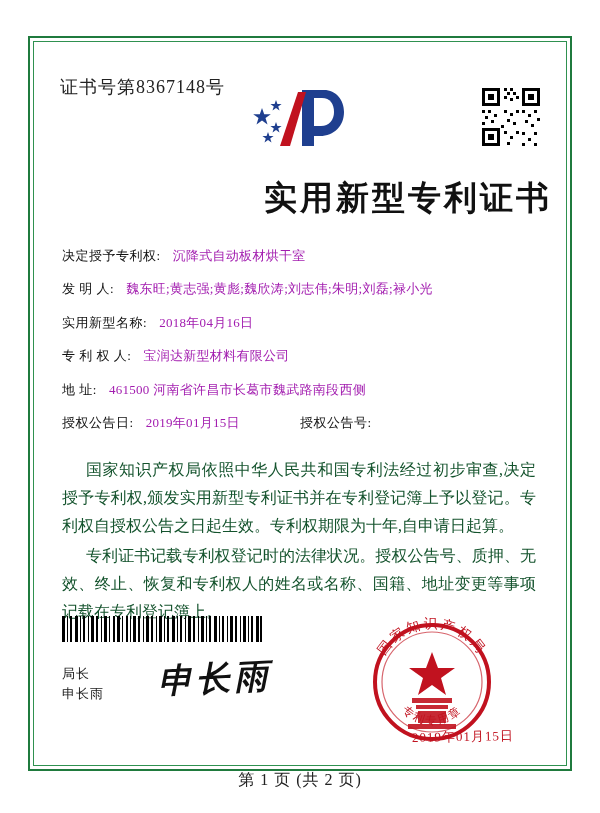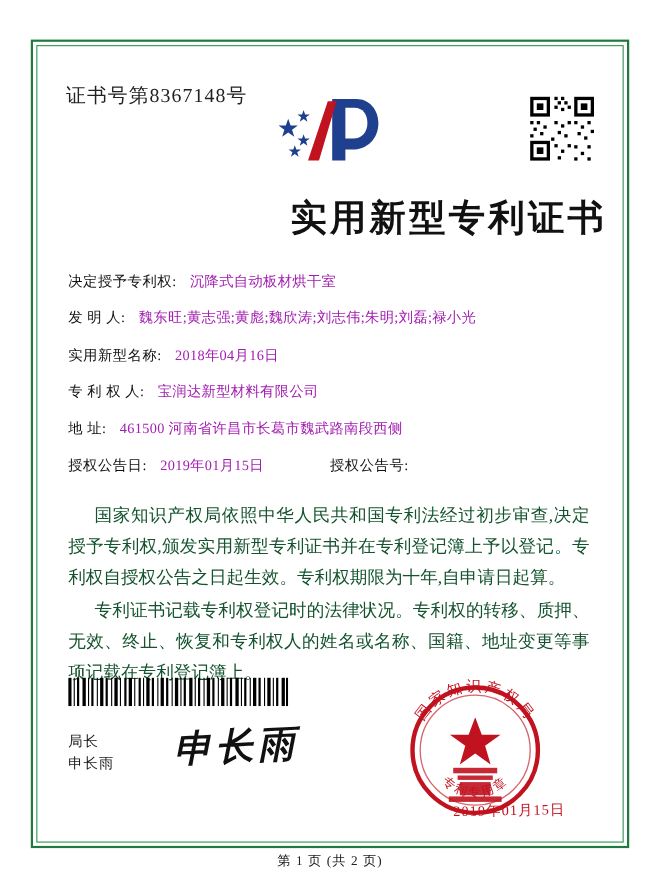--- a/index.html
+++ b/index.html
@@ -188,21 +188,21 @@
     transform: rotate(-1deg);
   }
 
   
   .footer {
     position: absolute;
     left: 0;
     right: 0;
     bottom: -36px;
     text-align: center;
-    font-size: 12px;
+    font-size: 16px;
     color: #222;
     letter-spacing: 1px;
   }
 </style>
 </head>
 <body>
 
 <div class="page">
 
   <div class="border-outer"></div>
@@ -310,21 +310,21 @@
           <span class="val">2019年01月15日</span>
         </span>
         <span class="half">
           <span class="lbl">授权公告号:</span>
         </span>
       </div>
     </div>
 
     <div class="para">
       <p>国家知识产权局依照中华人民共和国专利法经过初步审查,决定授予专利权,颁发实用新型专利证书并在专利登记簿上予以登记。专利权自授权公告之日起生效。专利权期限为十年,自申请日起算。</p>
-      <p>专利证书记载专利权登记时的法律状况。专利权的转移、质押、无效、终止、恢复和专利权人的姓名或名称、国籍、地址变更等事项记载在专利登记簿上。</p>
+      <p>专利证书记载专利权登记时的法律状况。授权公告号、质押、无效、终止、恢复和专利权人的姓名或名称、国籍、地址变更等事项记载在专利登记簿上。</p>
     </div>
 
     <div class="barcode">
       <svg viewBox="0 0 200 26" width="200" height="26" preserveAspectRatio="none" aria-hidden="true">
         <g fill="#000000">
           <rect x="0" y="0" width="3" height="26"></rect>
             <rect x="5" y="0" width="1" height="26"></rect>
           <rect x="8" y="0" width="2" height="26"></rect>
             <rect x="13" y="0" width="3" height="26"></rect>
           <rect x="18" y="0" width="1" height="26"></rect>

